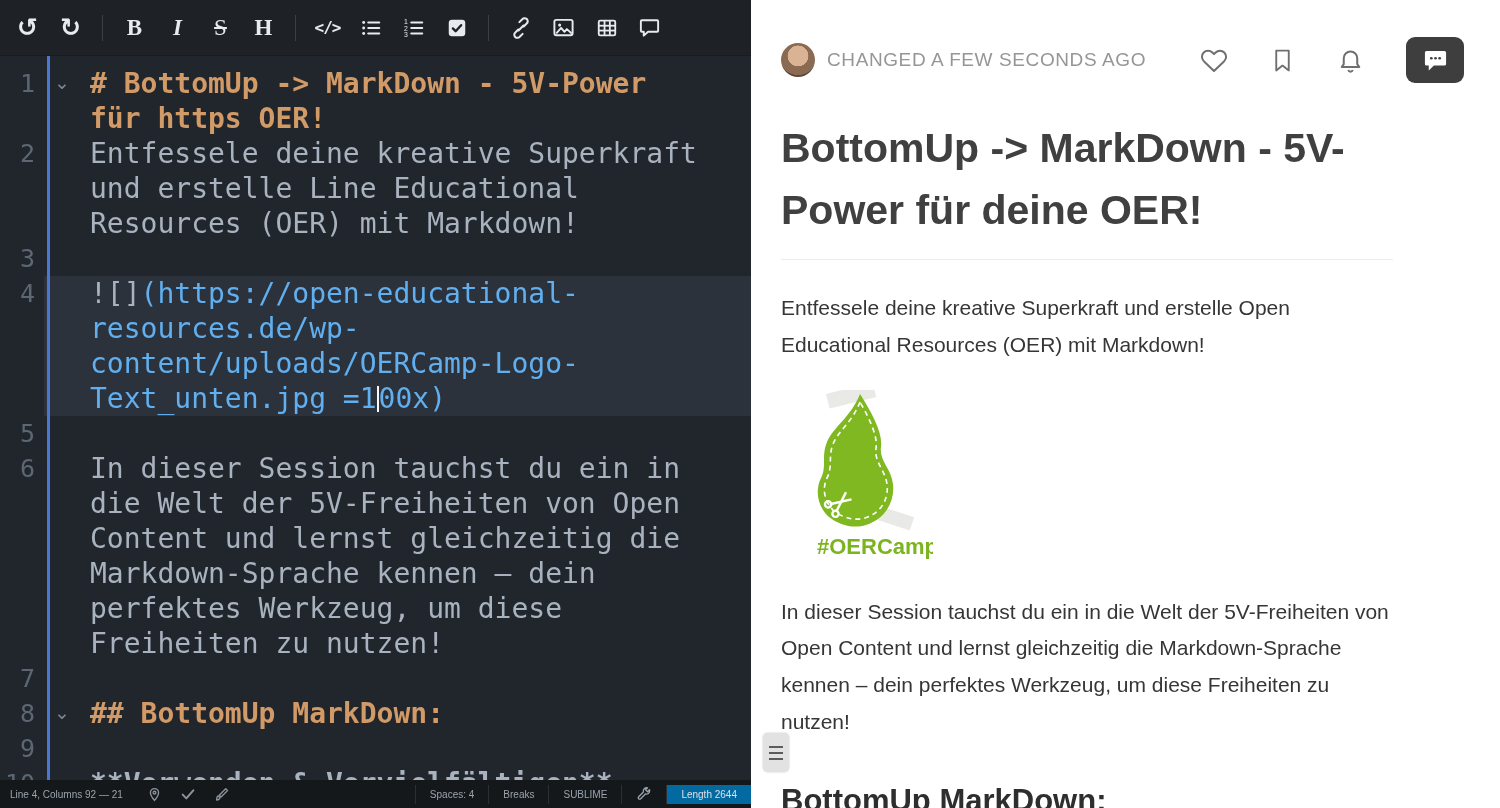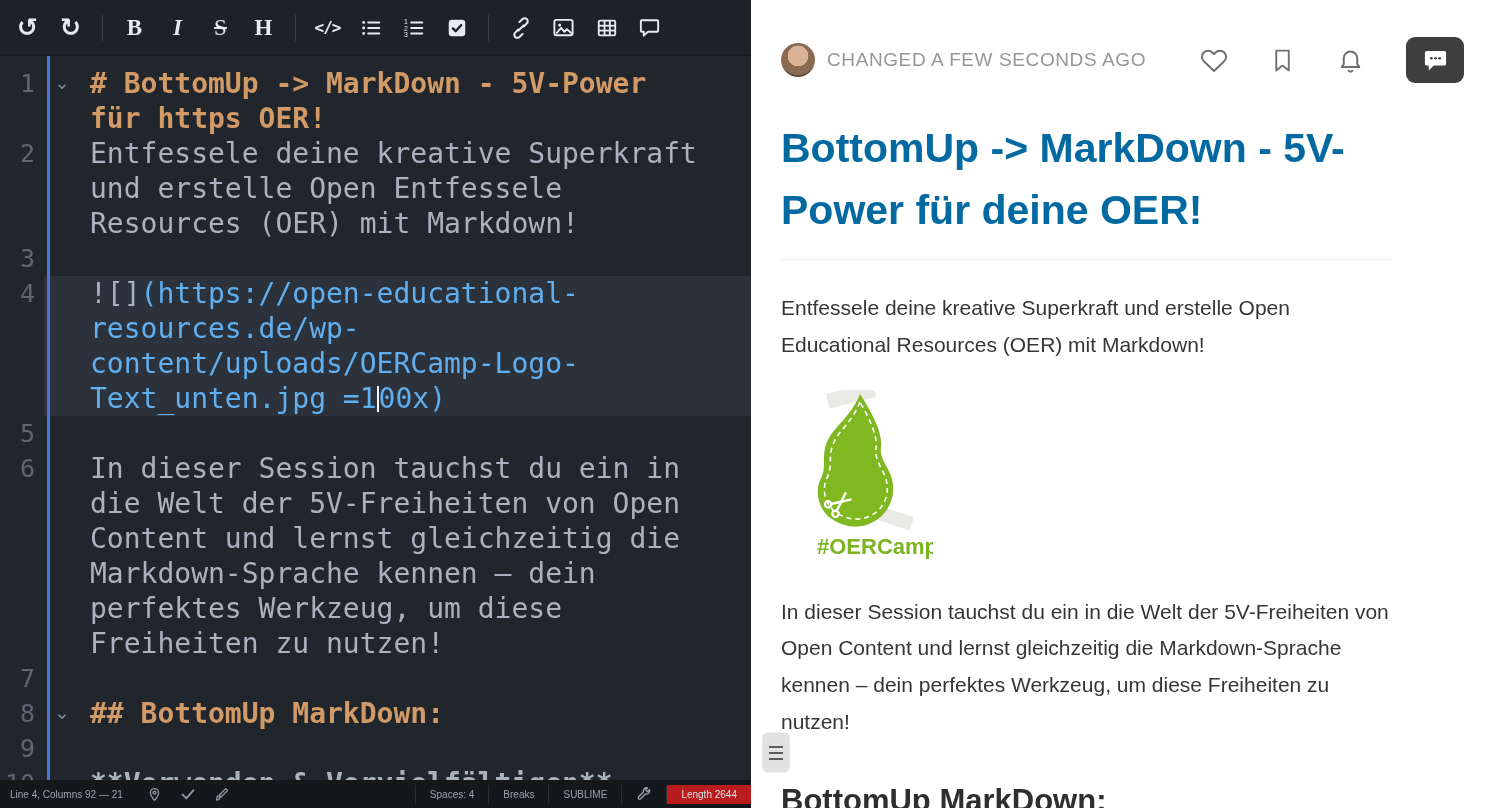--- a/index.html
+++ b/index.html
@@ -33,39 +33,39 @@
   .seg.b { color:#a9b2bf; font-weight:bold; }
   .caret { display:inline-block; width:2px; height:26px; background:#f5f7fa; vertical-align:-4px; }
 
   .statusbar { height:28px; flex:0 0 28px; background:#14181b; display:flex; align-items:center; font-size:10px; color:#9aa4ad;justify-content:center; }
   .st-pos { padding:0 10px; white-space:nowrap; }
   .st-icons { display:flex; align-items:center; gap:18px; margin-left:14px; }
   .st-icons svg { stroke:#8b949d; }
   .st-right { margin-left:auto; display:flex; align-items:stretch; height:19px; }
   .st-item { display:flex; align-items:center; padding:0 14px; border-left:1px solid #2a2f35; white-space:nowrap; cursor:pointer; }
   .st-item svg { stroke:#9aa4ad; }
-  .st-length { color:#dde1e6; background:#b91c1c; cursor:default; }
+  .st-length { color:#dde1e6; background:#0369a1; cursor:default; }
 
   
   .divider { width:14px; flex:0 0 14px; background:#ffffff; position:relative; z-index:10; }
   .handle { position:absolute; left:12px; top:733px; width:26px; height:39px; background:#e2e2e2; border-radius:5px; display:flex; flex-direction:column; align-items:center; justify-content:center; gap:4px; cursor:col-resize; box-shadow:0 0 2px rgba(0,0,0,.25); }
   .handle span { display:block; width:14px; height:2px; background:#5c5c5c; }
 
   
   .preview { flex:1 1 auto; height:808px; background:#fff; padding:0 36px 0 16px; overflow:hidden; }
   .infobar { display:flex; align-items:center; margin-top:36px; height:48px; }
   .avatar { width:34px; height:34px; border-radius:50%; background:radial-gradient(circle at 50% 38%, #d9b394 0 38%, #8a6a52 39% 70%, #5d4636 71%); flex:0 0 34px; cursor:pointer; }
   .meta { margin-left:12px; font-size:19px; color:#969696; letter-spacing:.6px; }
   .info-icons { margin-left:auto; display:flex; align-items:center; gap:42px; }
   .icon-btn { background:none; border:none; cursor:pointer; display:flex; align-items:center; justify-content:center; padding:0; }
   .icon-btn svg { stroke:#6f6f6f; }
   .chat-btn { width:58px; height:46px; background:#3e3e3e; border:none; border-radius:9px; display:flex; align-items:center; justify-content:center; cursor:pointer; }
 
   .markdown { width:612px; color:#333; }
-  .markdown h1 { margin-top:34px; font-size:41px; line-height:1.5; font-weight:bold; color:#0369a1; padding-bottom:18px; border-bottom:1px solid #ececec; }
+  .markdown h1 { margin-top:34px; font-size:41px; line-height:1.5; font-weight:bold; color:#404040; padding-bottom:18px; border-bottom:1px solid #ececec; }
   .markdown p { margin-top:30px; font-size:21px; line-height:1.75; color:#363636; }
   .md-img { margin-top:26px; }
   .markdown h2 { margin-top:42px; font-size:31px; font-weight:bold; color:#2e2e2e; padding-bottom:16px; border-bottom:1px solid #ececec; }
 </style>
 </head>
 <body>
 
 <div class="app">
 
   <div class="left-pane">
@@ -155,21 +155,21 @@
       <div class="blue-rule"></div>
       <div>
           <div class="cm-line">
             <div class="gutter">1</div>
             <div class="fold">⌄</div>
             <div class="code"><div class="code-row"><span class="seg h"># BottomUp -&gt; MarkDown - 5V-Power</span></div><div class="code-row"><span class="seg h">für https OER!</span></div></div>
           </div>
           <div class="cm-line">
             <div class="gutter">2</div>
             <div class="fold"></div>
-            <div class="code"><div class="code-row"><span class="seg d">Entfessele deine kreative Superkraft</span></div><div class="code-row"><span class="seg d">und erstelle Open Entfessele</span></div><div class="code-row"><span class="seg d">Resources (OER) mit Markdown!</span></div></div>
+            <div class="code"><div class="code-row"><span class="seg d">Entfessele deine kreative Superkraft</span></div><div class="code-row"><span class="seg d">und erstelle Line Educational</span></div><div class="code-row"><span class="seg d">Resources (OER) mit Markdown!</span></div></div>
           </div>
           <div class="cm-line">
             <div class="gutter">3</div>
             <div class="fold"></div>
             <div class="code"><div class="code-row"></div></div>
           </div>
           <div class="cm-line active">
             <div class="gutter">4</div>
             <div class="fold"></div>
             <div class="code"><div class="code-row"><span class="seg d">![]</span><span class="seg u">(https://open-educational-</span></div><div class="code-row"><span class="seg u">resources.de/wp-</span></div><div class="code-row"><span class="seg u">content/uploads/OERCamp-Logo-</span></div><div class="code-row"><span class="seg u">Text_unten.jpg =1</span><span class="caret"></span><span class="seg u">00x)</span></div></div>

